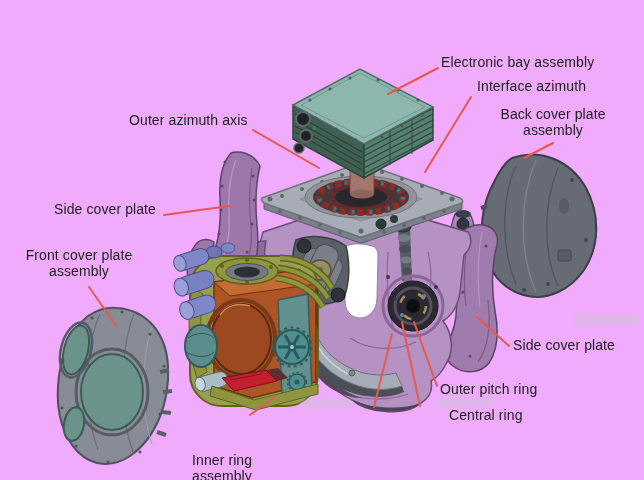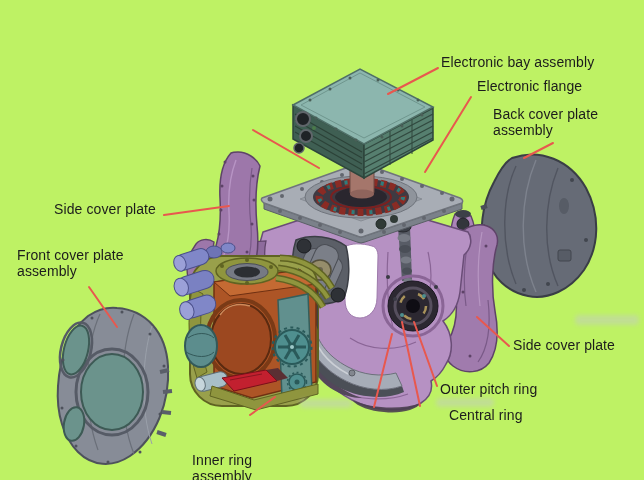--- a/index.html
+++ b/index.html
@@ -1,25 +1,25 @@
 <!DOCTYPE html>
 <html><head>
 <meta charset="utf-8">
 <style>
   html,body{margin:0;padding:0;background:#fff;}
   .stage{
-    position:relative;width:644px;height:480px;background:#bef264;overflow:hidden;
+    position:relative;width:644px;height:480px;background:#f0abfc;overflow:hidden;
     font-family:"Liberation Sans","DejaVu Sans",sans-serif;
   }
   .stage svg{position:absolute;left:0;top:0;}
   .label{
     position:absolute;font-size:14px;line-height:16px;color:#1c1c1c;
     white-space:pre-line;letter-spacing:.1px;
   }
-  .label.center{}
+  .label.center{text-align:center;}
 </style>
 </head>
 <body>
 
 <div class="stage">
 
 <svg width="644" height="480" viewBox="0 0 644 480">
   <defs>
     <filter id="blur">
           <feGaussianBlur stdDeviation="2"></feGaussianBlur>
@@ -324,23 +324,24 @@
     <line x1="89" y1="287" x2="117" y2="327"></line>
     <line x1="250" y1="415" x2="275" y2="397"></line>
     <line x1="374" y1="407" x2="392" y2="334"></line>
     <line x1="420" y1="406" x2="402" y2="322"></line>
     <line x1="437" y1="386" x2="414" y2="322"></line>
     <line x1="509" y1="346" x2="477" y2="317"></line>
   </g>
 </svg>
 
   <div class="label" style="left:441px;top:54px;">Electronic bay assembly</div>
-  <div class="label" style="left:477px;top:78px;">Electronic flange</div>
+  <div class="label" style="left:477px;top:78px;">Interface azimuth</div>
   <div class="label center" style="left:493px;top:106px;width:120px;">Back cover plate
 assembly</div>
+  <div class="label" style="left:129px;top:112px;">Outer azimuth axis</div>
   <div class="label" style="left:54px;top:201px;">Side cover plate</div>
   <div class="label center" style="left:17px;top:247px;width:124px;">Front cover plate
 assembly</div>
   <div class="label" style="left:192px;top:414px;margin-top:38px;">Inner ring
 assembly</div>
   <div class="label" style="left:449px;top:407px;">Central ring</div>
   <div class="label" style="left:440px;top:381px;">Outer pitch ring</div>
   <div class="label" style="left:513px;top:337px;">Side cover plate</div>
 </div>
 

